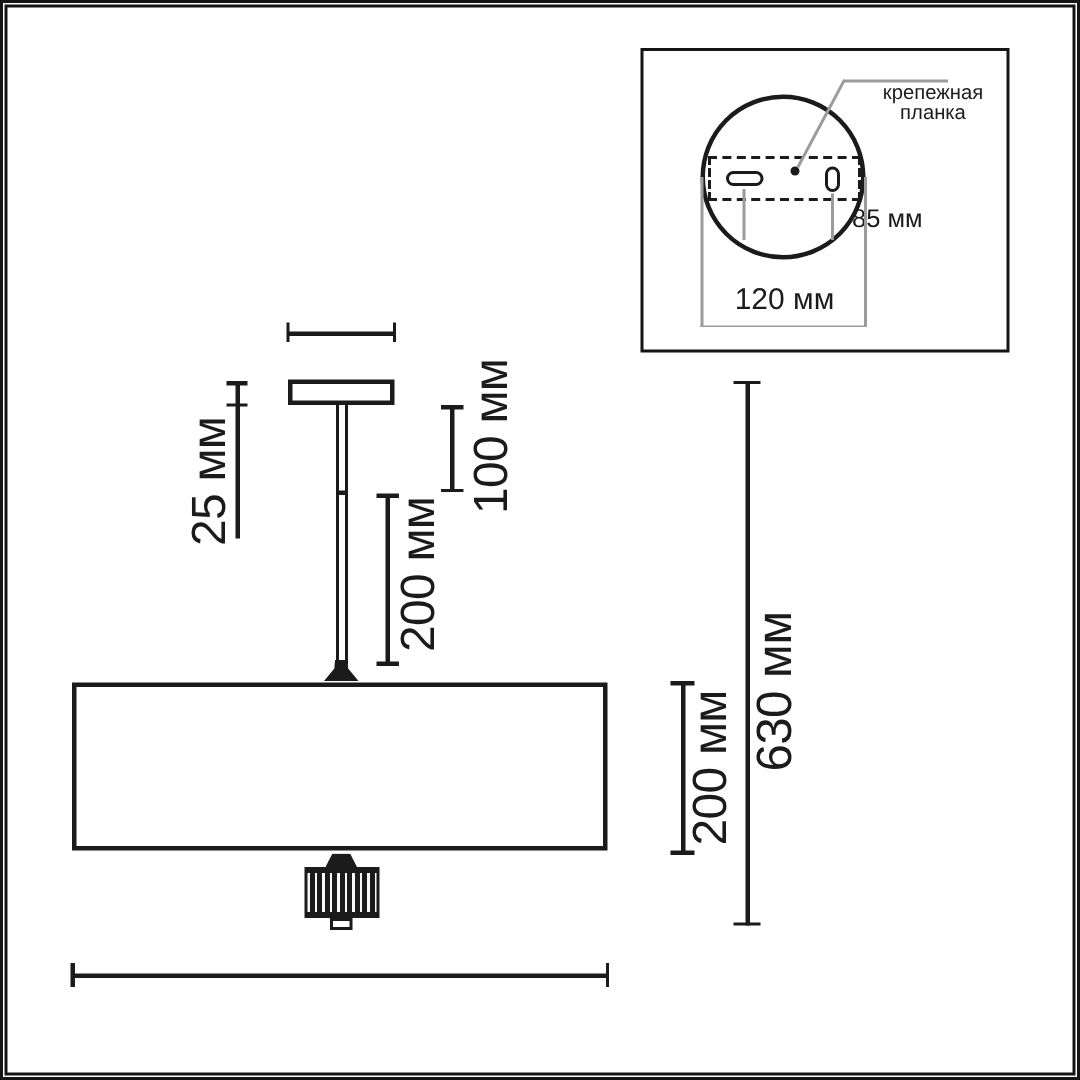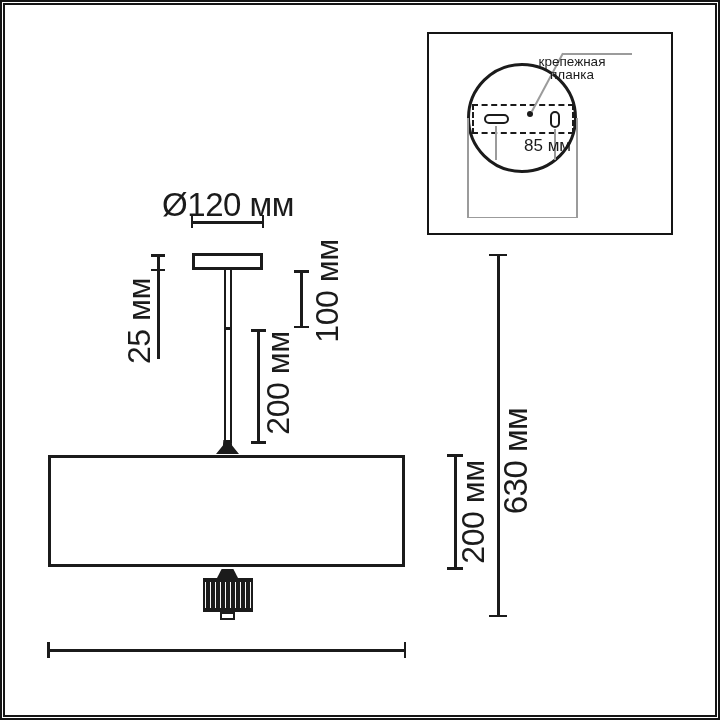--- a/index.html
+++ b/index.html
@@ -17,21 +17,20 @@
   .small { font-size:17px; letter-spacing:0; line-height:18px; }
 </style>
 </head>
 <body>
 
 <div class="canvas">
 
   <div class="frame-outer"></div>
   <div class="frame-inner"></div>
 
-  <div class="dimtext" style="left:108px; top:188px; width:240px;">Ø120 мм</div>
   <div class="ln" style="left:192px; top:221px; width:71px; height:2.5px;"></div>
   <div class="ln" style="left:190.5px; top:215px; width:2.5px; height:13px;"></div>
   <div class="ln" style="left:261.5px; top:215px; width:2.5px; height:13px;"></div>
 
   <div class="outlined" style="left:192px; top:253px; width:71px; height:17px;"></div>
 
   <div class="abs" style="left:224px; top:270px; width:8px; height:173px; background:#fff; border-left:2.5px solid #1b1b1b; border-right:2.5px solid #1b1b1b;"></div>
   <div class="ln" style="left:224px; top:327px; width:8px; height:2.5px;"></div>
   <div class="ln" style="left:216px; top:440px; width:23px; height:14px; clip-path:polygon(32% 0, 68% 0, 70% 40%, 100% 100%, 0 100%, 30% 40%);"></div>
 
@@ -77,26 +76,27 @@
   <div class="abs" style="left:467px; top:63px; width:110px; height:110px; border:3px solid #1b1b1b; border-radius:50%; background:#fff;"></div>
 
   <div class="abs" style="left:472px; top:104px; width:102px; height:30px; border:2.5px dashed #1b1b1b;"></div>
 
   <div class="abs" style="left:484px; top:114px; width:25px; height:10px; border:2.5px solid #1b1b1b; border-radius:5px; background:#fff;"></div>
   <div class="abs" style="left:550px; top:111px; width:10px; height:17px; border:2.5px solid #1b1b1b; border-radius:5px; background:#fff;"></div>
   <div class="abs" style="left:527px; top:111px; width:6px; height:6px; border-radius:50%; background:#1b1b1b;"></div>
 
   <div class="gln" style="left:531px; top:111px; width:66px; height:1.8px; transform:rotate(-61.9deg); transform-origin:0 0;"></div>
   <div class="gln" style="left:562px; top:53px; width:70px; height:1.8px;"></div>
-  <div class="abs" style="left:522px; top:56px; width:100px; text-align:center; font-size:13.5px; line-height:12.5px;">
+  <div class="abs" style="left:572px; top:56px; width:100px; text-align:center; font-size:13.5px; line-height:12.5px;">
     <div>крепежная</div>
     <div>планка</div>
   </div>
 
   <div class="gln" style="left:495px; top:126px; width:1.8px; height:34px;"></div>
   <div class="gln" style="left:554px; top:129px; width:1.8px; height:31px;"></div>
-  <div class="dimtext small" style="left:476px; top:137px; width:72px;padding-left:48px;">85 мм</div>
+  <div class="dimtext small" style="left:520px; top:137px; width:72px;padding-left:48px;">85 мм</div>
 
   <div class="gln" style="left:467px; top:118px; width:1.8px; height:100px;"></div>
   <div class="gln" style="left:576px; top:118px; width:1.8px; height:100px;"></div>
   <div class="gln" style="left:467px; top:216.5px; width:111px; height:1.8px;"></div>
+  <div class="dimtext small" style="left:463px; top:190px; width:120px; font-size:20px; line-height:21px;">120 мм</div>
 
 </div>
 
 </body></html>

